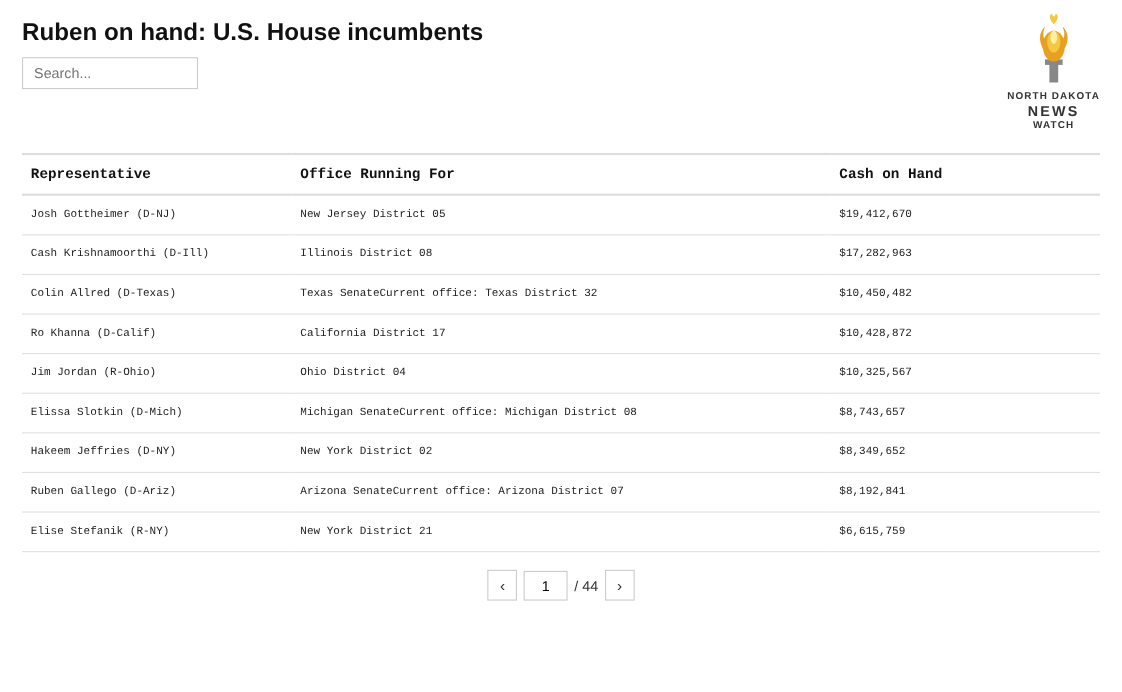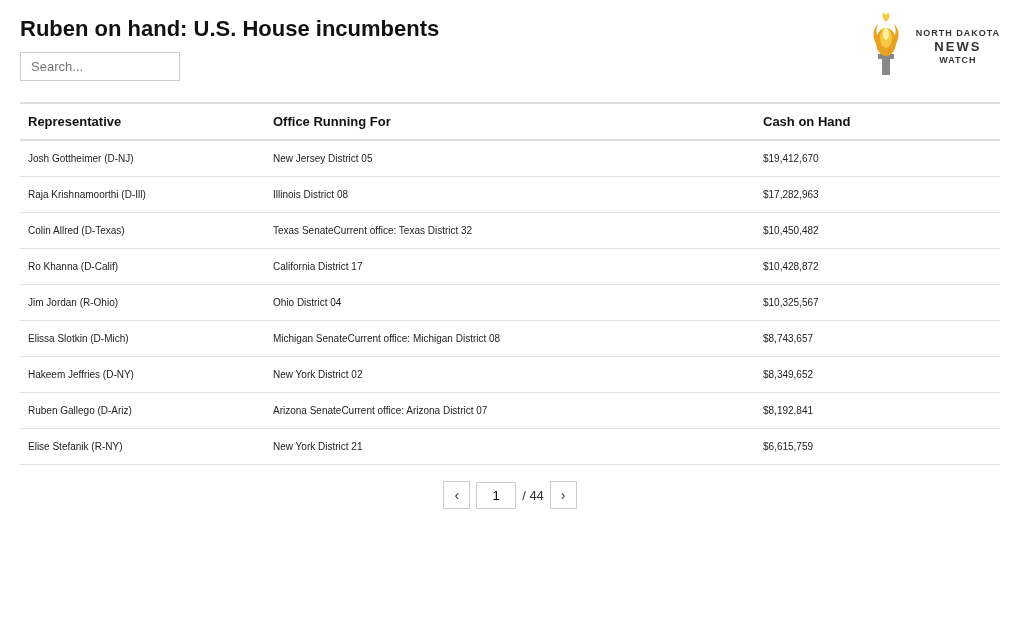--- a/index.html
+++ b/index.html
@@ -21,20 +21,21 @@
 
     .page-title {
       font-size: 22px;
       font-weight: bold;
       color: #111;
       margin-bottom: 10px;
     }
 
     .logo-container {
       display: flex;
+      flex-direction: column;
       align-items: center;
       margin-top: -4px;
       justify-content: center;
     }
 
     .logo-flame {
       width: 60px;
       height: 70px;
     }
 
@@ -44,20 +45,21 @@
       font-size: 13px;
       width: 160px;
       outline: none;
       color: #3b82f6;
     }
 
     table {
       width: 100%;
       border-collapse: collapse;
       margin-top: 20px;
+      font-family: Liberation Mono, monospace;
     }
 
     thead tr {
       border-top: 2px solid #ddd;
       border-bottom: 2px solid #ddd;
     }
 
     thead th {
       text-align: left;
       padding: 10px 8px;
@@ -157,21 +159,21 @@
       <th class="col-cash">Cash on Hand</th>
     </tr>
   </thead>
   <tbody id="table-body">
   <tr>
         <td class="col-rep">Josh Gottheimer (D-NJ)</td>
         <td class="col-office">New Jersey District 05</td>
         <td class="col-cash">$19,412,670</td>
       </tr>
       <tr>
-        <td class="col-rep">Raja Krishnamoorthi (D-Ill)</td>
+        <td class="col-rep">Cash Krishnamoorthi (D-Ill)</td>
         <td class="col-office">Illinois District 08</td>
         <td class="col-cash">$17,282,963</td>
       </tr>
       <tr>
         <td class="col-rep">Colin Allred (D-Texas)</td>
         <td class="col-office">Texas SenateCurrent office: Texas District 32</td>
         <td class="col-cash">$10,450,482</td>
       </tr>
       <tr>
         <td class="col-rep">Ro Khanna (D-Calif)</td>

